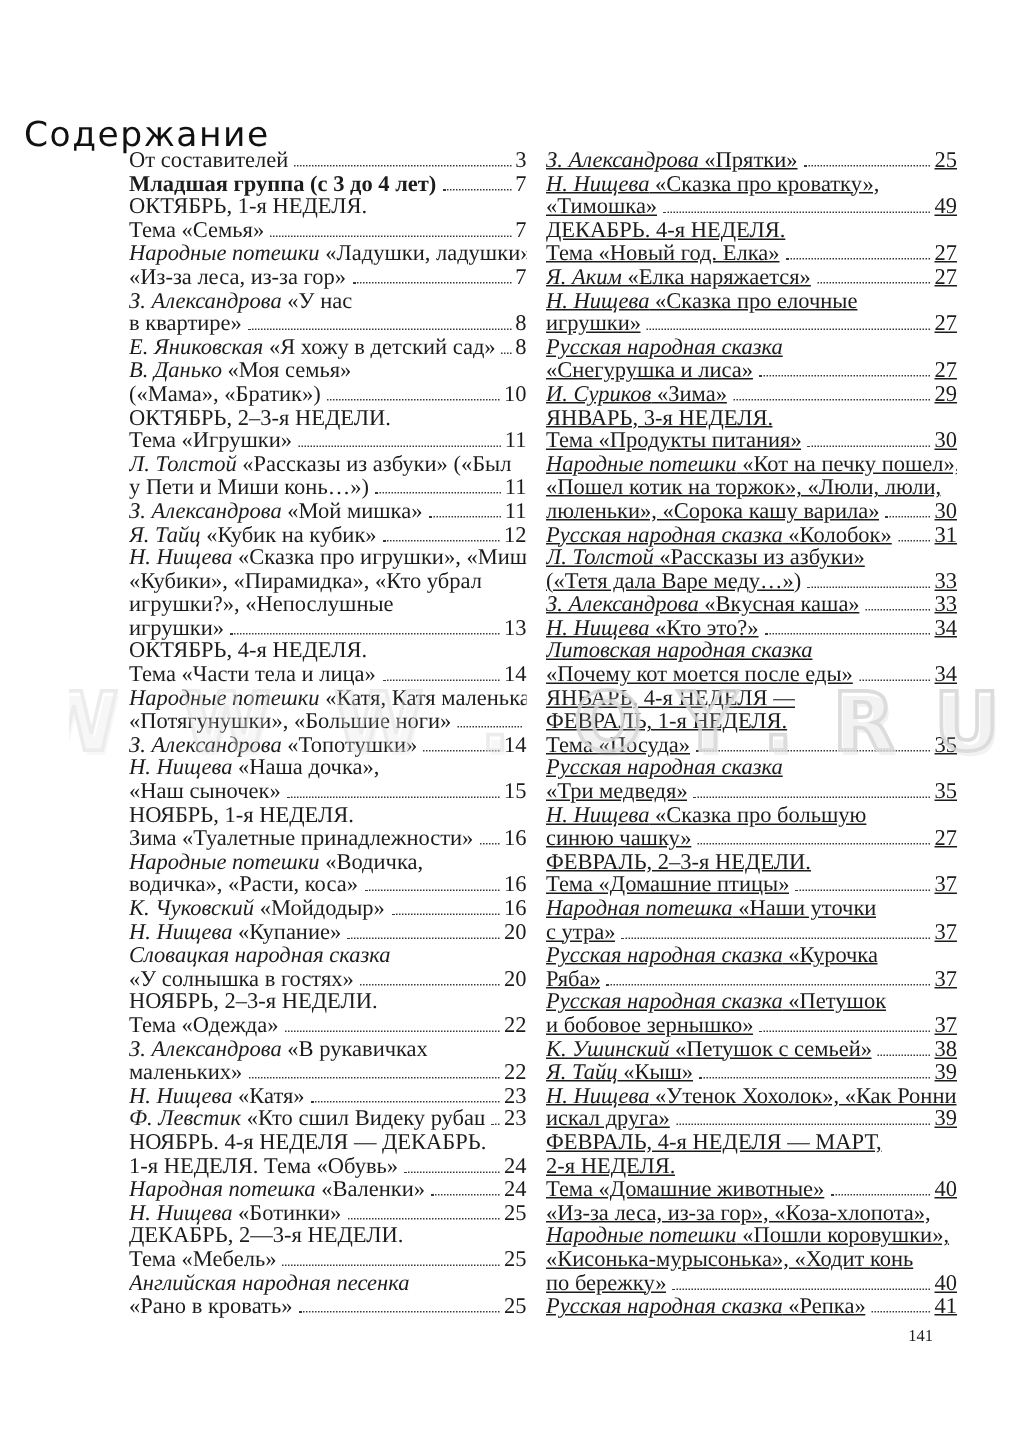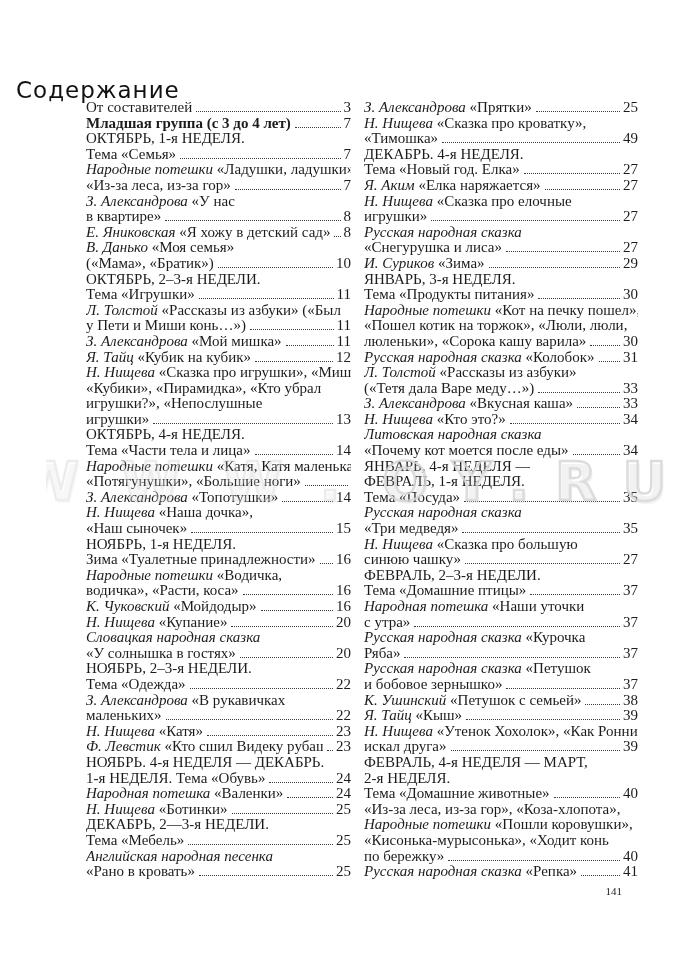--- a/index.html
+++ b/index.html
@@ -14,21 +14,21 @@
     font-family:"DejaVu Sans","Liberation Sans",sans-serif;
     font-weight:400;font-size:23px;letter-spacing:1px;color:#111;
     margin-left:16px;
   }
   .toc-wrap{
     position:absolute;top:100px;left:70px;width:552px;
     display:flex;gap:13px;margin-left:16px;
   }
   .toc-col{font-size:15px;line-height:15.6px;}
   .toc-col.left{width:265px;}
-  .toc-col.right{width:274px;}
+  .toc-col.right{width:274px;text-decoration:underline;}
   .toc-line{display:flex;align-items:baseline;white-space:nowrap;height:15.6px;}
   .toc-line .txt{flex:0 1 auto;overflow:hidden;}
   .toc-line .it{font-style:italic;}
   .toc-line .bd{font-weight:bold;}
   .leader{
     flex:1 1 4px;min-width:6px;
     border-bottom:1.6px dotted #3a3a3a;
     margin:0 3px 3.5px 4px;
   }
   .pgnum{flex:0 0 auto;}

